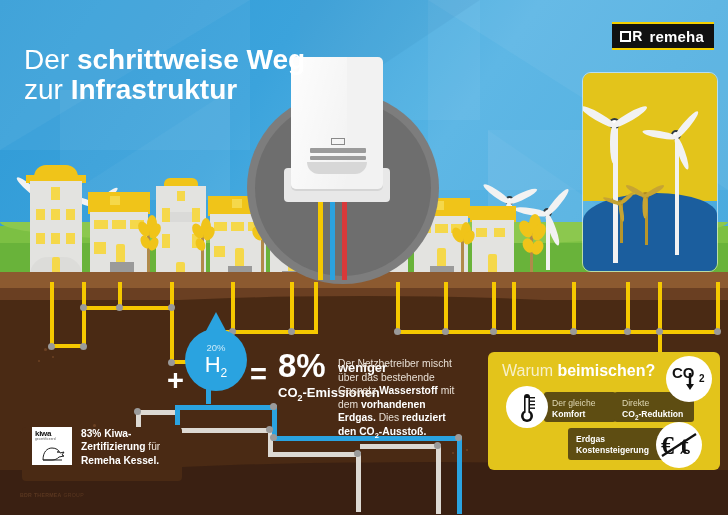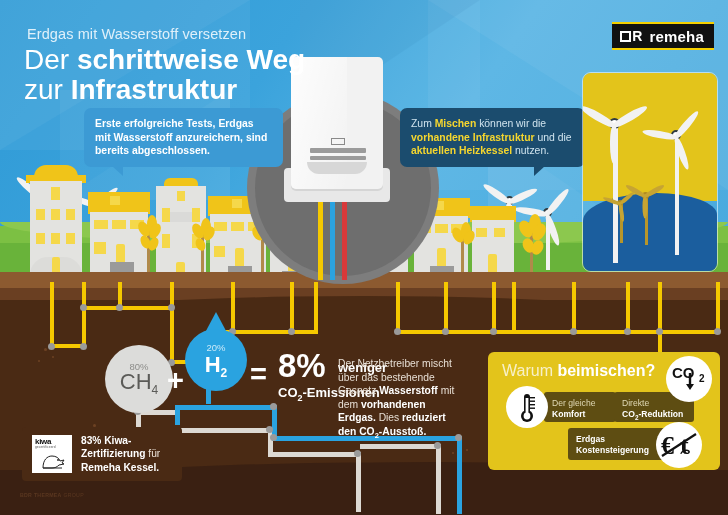--- a/index.html
+++ b/index.html
@@ -122,34 +122,34 @@
   .ch4-pct{font-size:9.5px;color:#8d8d8a;margin-bottom:-3px;}
   .ch4-f{font-size:22px;color:#5b5b58;font-weight:400;}
   .ch4-f sub{font-size:12px;}
   .plus{position:absolute;left:167px;top:366px;color:#fff;font-size:29px;font-weight:bold;line-height:29px;}
   .drop{position:absolute;left:185px;top:329px;width:62px;height:62px;background:#2aa3e0;
       border-radius:50% 50% 50% 50%;}
   .drop-tip{position:absolute;left:198px;top:312px;width:0;height:0;
       border-left:18px solid transparent;border-right:18px solid transparent;border-bottom:34px solid #2aa3e0;}
   .h2box{position:absolute;left:185px;top:342px;width:62px;text-align:center;}
   .h2-pct{font-size:9.5px;color:#cbeaf9;}
-  .h2-f{font-size:22px;color:#fff;font-weight:700;line-height:24px;}
+  .h2-f{font-size:22px;color:#fff;font-weight:400;line-height:24px;}
   .h2-f sub{font-size:12px;}
   .eq{position:absolute;left:250px;top:360px;color:#fff;font-size:29px;font-weight:bold;line-height:29px;}
   .big8{position:absolute;left:278px;top:349px;color:#fff;font-size:33px;font-weight:bold;line-height:33px;}
   .weniger{position:absolute;left:338px;top:360px;color:#fff;font-size:13px;font-weight:bold;}
   .coem{position:absolute;left:278px;top:385px;color:#fff;font-size:13px;font-weight:bold;}
   .coem sub{font-size:9px;}
   .para{position:absolute;left:338px;top:357px;width:124px;color:#e7ded4;font-size:10.3px;line-height:13.6px;}
   .para b{color:#fff;}
   .para sub{font-size:7.5px;}
 
   
   .kiwa{position:absolute;left:22px;top:427px;width:160px;height:54px;background:#4a2a14;border-radius:4px;
-      display:flex;align-items:center;gap:9px;padding:0 10px;box-sizing:border-box;}
+      display:flex;align-items:flex-start;gap:9px;padding:0 10px;box-sizing:border-box;}
   .kiwa-logo{width:40px;height:38px;background:#fff;position:relative;flex:0 0 auto;}
   .kiwa-word{position:absolute;left:3px;top:2px;font-size:8px;font-weight:bold;color:#111;letter-spacing:-.3px;}
   .kiwa-sub{position:absolute;left:3px;top:10px;font-size:3.2px;color:#555;letter-spacing:.1px;}
   .kiwa-seal{position:absolute;left:6px;top:15px;width:28px;height:20px;}
   .kiwa-txt{color:#fff;font-size:10.2px;line-height:13.4px;font-weight:bold;}
   .kiwa-txt .lt{font-weight:400;color:#efe7dd;}
 
   
   .warum{position:absolute;left:488px;top:352px;width:232px;height:118px;background:#e3c41b;border-radius:6px;}
   .warum-h{position:absolute;left:14px;top:10px;font-size:16px;color:#f7f0c8;font-weight:300;}
@@ -434,38 +434,31 @@
   <div class="pipe-r"></div>
   <div class="boiler-base"></div>
   <div class="boiler">
     <div class="boiler-sheen"></div>
   </div>
   <div class="boiler-lip"></div>
   <div class="boiler-logo"></div>
   <div class="boiler-bar"></div>
   <div class="boiler-bar2"></div>
 
-  <div class="kicker">Erdgas mit Wasserstoff versetzen</div>
   <div class="h1"><span>Der </span><b>schrittweise Weg</b>
 <span>zur </span><b>Infrastruktur</b></div>
 
   <div class="logo">
     <span class="logo-mark">
       <span class="logo-box"></span>
       <span class="logo-r">R</span>
     </span>
     <span class="logo-txt">remeha</span>
   </div>
 
-  <div class="bubble bub-left">
-    <span>Erste erfolgreiche Tests, Erdgas mit Wasserstoff anzureichern, sind bereits abgeschlossen.</span>
-  </div>
-  <div class="bubble bub-right">
-    <span class="plain">Zum </span><b>Mischen</b><span class="plain"> können wir die </span><b>vorhandene Infrastruktur</b><span class="plain"> und die </span><b>aktuellen Heizkessel</b><span class="plain"> nutzen.</span>
-  </div>
 
   <div class="windpanel">
     <div class="wp-sky"></div>
     <div class="wp-sea"></div>
     <div class="wt" style="left:14px;top:26px;">
       <div class="wt-mast" style="left:16px;top:24px;width:5px;height:140px;"></div>
       <div class="wt-hub" style="left:12px;top:19px;width:11px;height:11px;border-color:#2f3b42;"></div>
       <div class="wt-blade" style="left:17px;top:23px;width:38px;height:8px;transform:rotate(-150deg);"></div>
       <div class="wt-blade" style="left:17px;top:23px;width:38px;height:8px;transform:rotate(-30deg);"></div>
       <div class="wt-blade" style="left:17px;top:23px;width:38px;height:8px;transform:rotate(90deg);"></div>
@@ -487,24 +480,20 @@
     <div class="wt" style="left:28px;top:118px;">
       <div class="wt-mast" style="left:9px;top:12px;width:2.5px;height:40px;background:#b7952a;"></div>
       <div class="wt-hub" style="left:6px;top:9px;width:6px;height:6px;background:#c6a433;border-color:#b08c22;"></div>
       <div class="wt-blade" style="left:9px;top:11px;width:18px;height:4px;background:#c6a433;transform:rotate(-160deg);"></div>
       <div class="wt-blade" style="left:9px;top:11px;width:18px;height:4px;background:#c6a433;transform:rotate(-40deg);"></div>
       <div class="wt-blade" style="left:9px;top:11px;width:18px;height:4px;background:#c6a433;transform:rotate(80deg);"></div>
     </div>
   </div>
 
 
-  <div class="ch4">
-    <div class="ch4-pct">80%</div>
-    <div class="ch4-f"><span>CH</span><sub>4</sub></div>
-  </div>
   <div class="plus">+</div>
   <div class="drop-tip"></div>
   <div class="drop"></div>
   <div class="h2box">
     <div class="h2-pct">20%</div>
     <div class="h2-f"><span>H</span><sub>2</sub></div>
   </div>
   <div class="eq">=</div>
   <div class="big8">8%</div>
   <div class="weniger">weniger</div>

